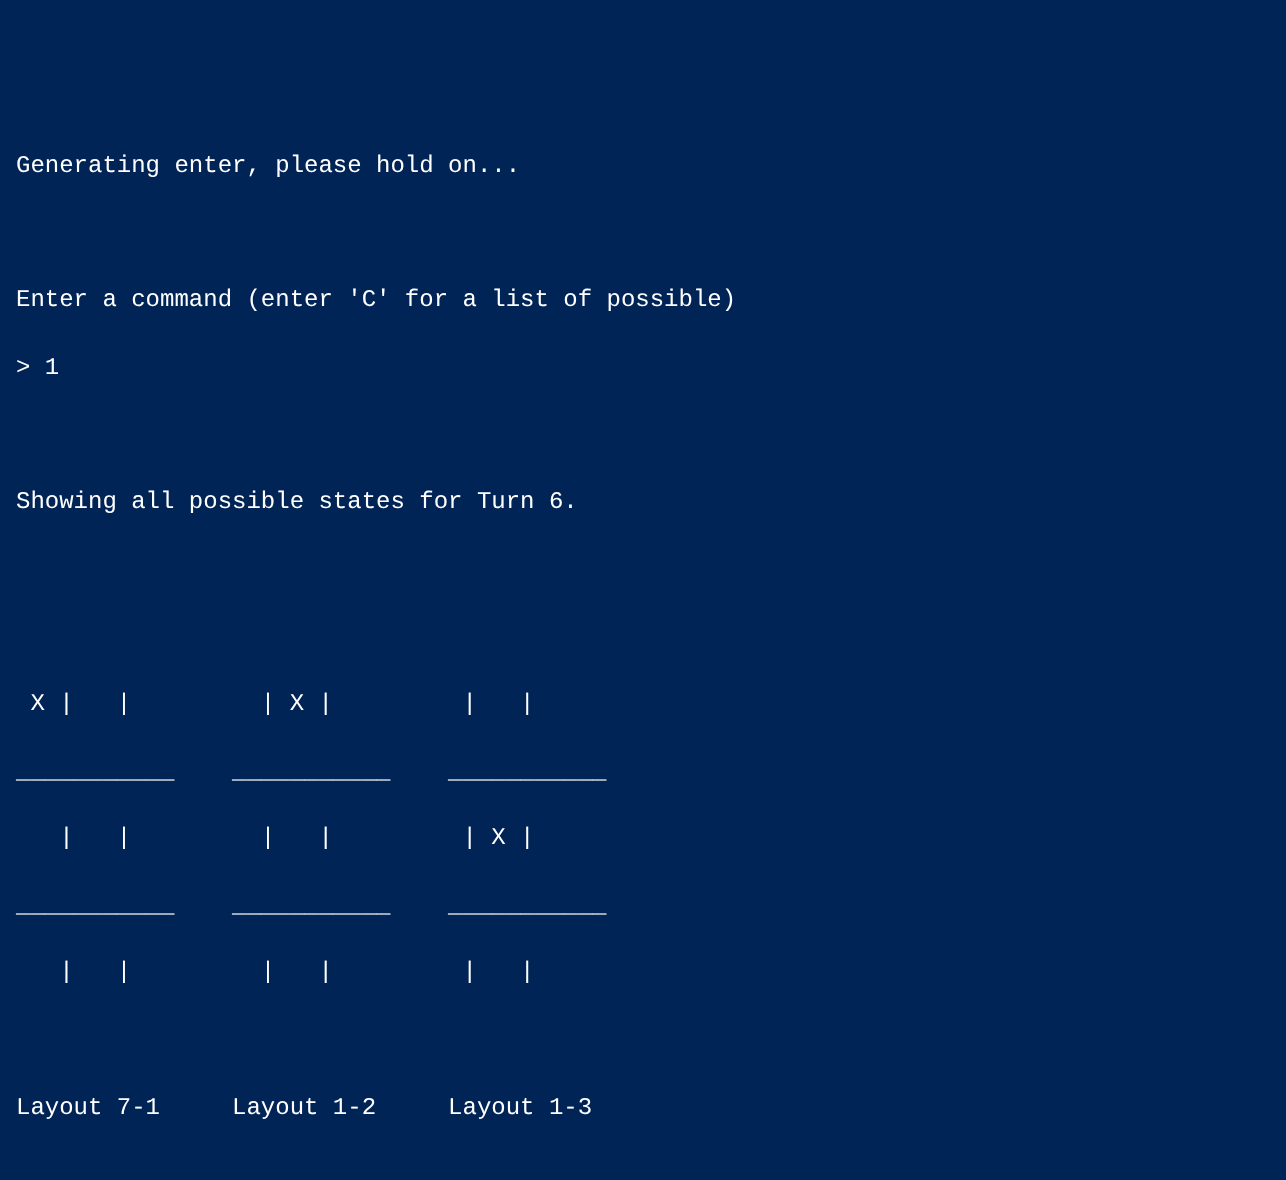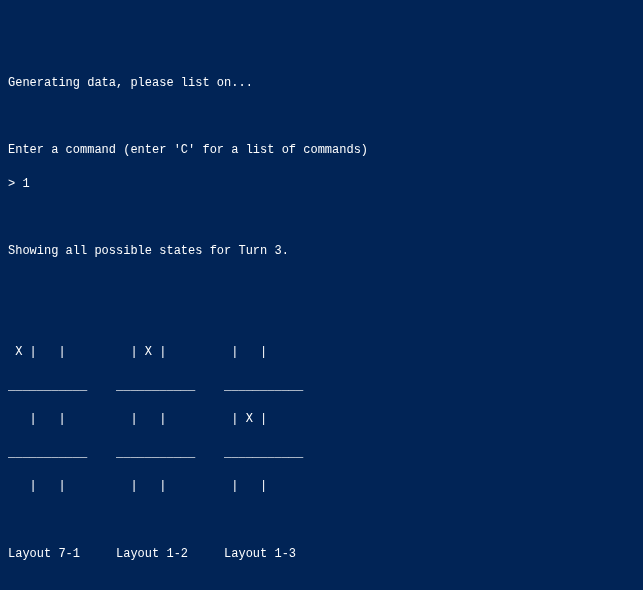--- a/index.html
+++ b/index.html
@@ -16,26 +16,26 @@
       box-sizing: border-box;
       overflow: hidden;
     }
     .line { display: block; }
   </style>
 </head>
 <body>
 
 
 
-<span class="line">Generating data, please list on...</span>
+<span class="line">Generating enter, please hold on...</span>
 <span class="line"> </span>
-<span class="line">Enter a command (enter 'C' for a list of commands)</span>
+<span class="line">Enter a command (enter 'C' for a list of possible)</span>
 <span class="line">&gt; 1</span>
 <span class="line"> </span>
-<span class="line">Showing all possible states for Turn 3.</span>
+<span class="line">Showing all possible states for Turn 6.</span>
 <span class="line"> </span>
 <span class="line"> </span>
 <span class="line"> X |   |         | X |         |   |   </span>
 <span class="line">___________    ___________    ___________</span>
 <span class="line">   |   |         |   |         | X |   </span>
 <span class="line">___________    ___________    ___________</span>
 <span class="line">   |   |         |   |         |   |   </span>
 <span class="line"> </span>
 <span class="line">Layout 7-1     Layout 1-2     Layout 1-3</span>
 <span class="line"> </span>

